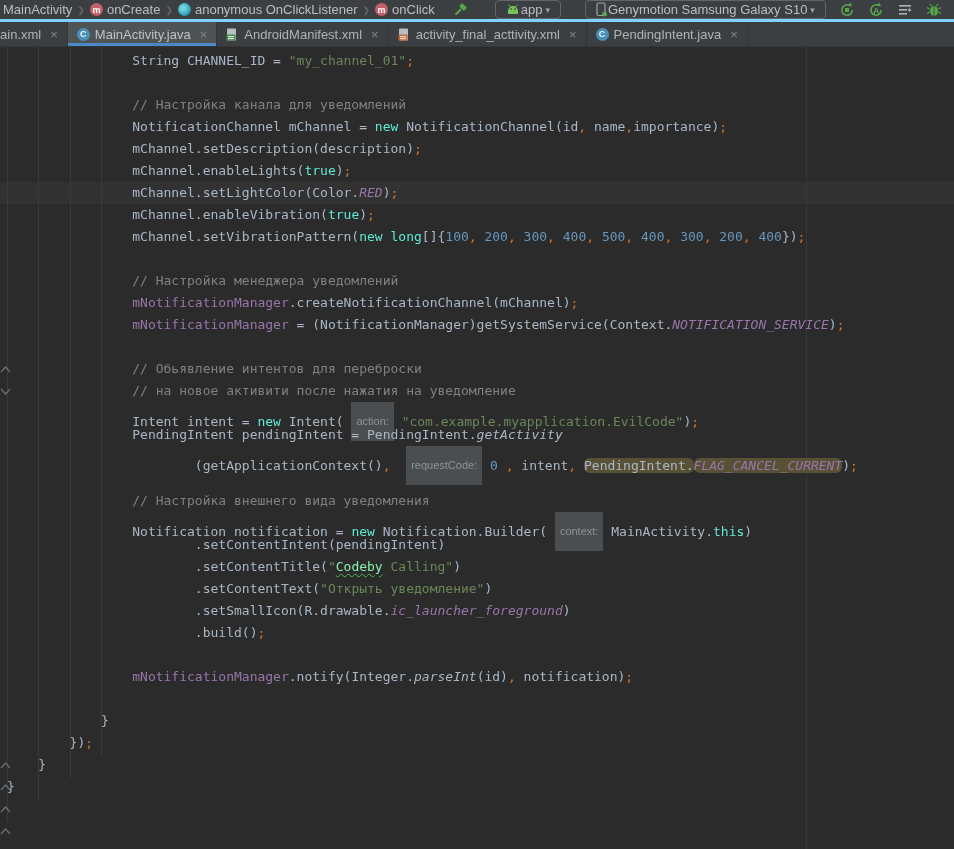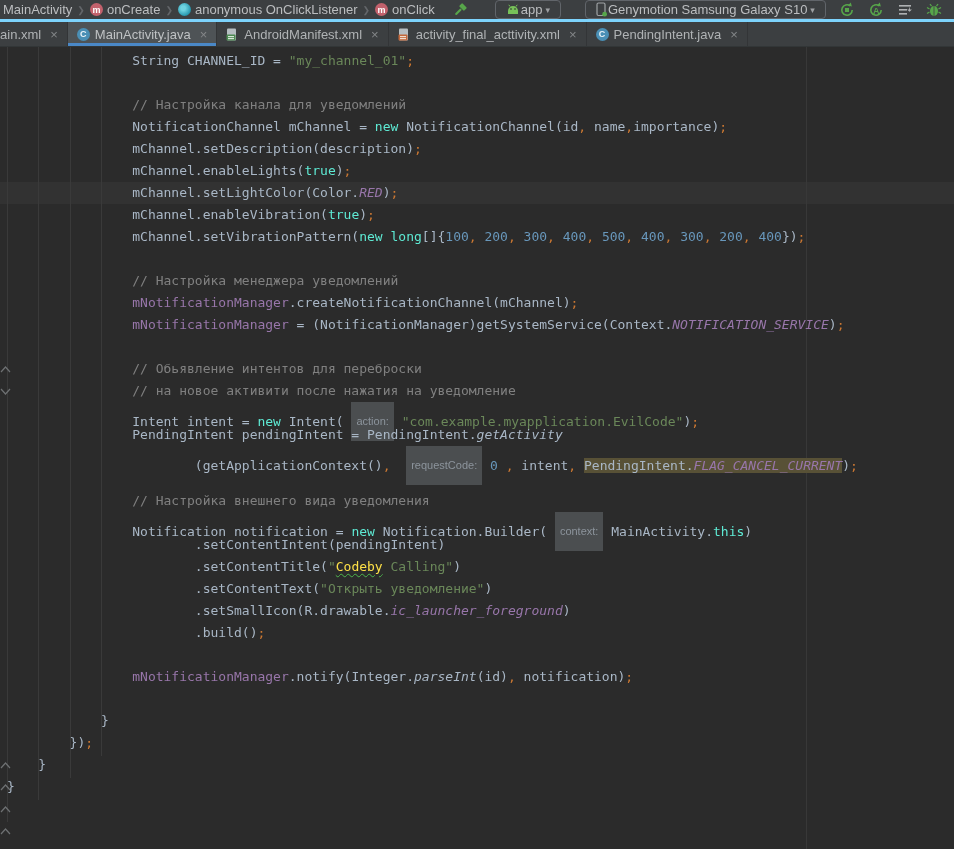--- a/index.html
+++ b/index.html
@@ -52,23 +52,23 @@
   .tk-d { color:#a9b7c6; }
   .tk-k { color:#5eead4; }
   .tk-s { color:#6a8759; }
   .tk-n { color:#6897bb; }
   .tk-c { color:#808080; }
   .tk-p { color:#cc7832; }
   .tk-f { color:#9876aa; text-decoration-thickness:1px;
           text-underline-offset:3px; }
   .tk-sc { color:#9876aa; font-style:italic;text-align:right; }
   .tk-sm { color:#a9b7c6; font-style:italic; }
-  .tk-sq { color:#fde047; text-decoration:underline wavy #4db54d;
+  .tk-sq { color:#86efac; text-decoration:underline wavy #4db54d;
            text-decoration-thickness:1px; text-underline-offset:2px; }
-  .hl { background:#585136; }
+  .hl { background:#585136;border-radius:6px; }
   .hint-chip { display:inline-block; background:#4b4e50; color:#8c949c;
                font:11px/15px "Liberation Sans", sans-serif; padding:12px 5px;
                border-radius:0; vertical-align:1px; }
 </style>
 </head>
 <body>
 
 <div class="toolbar">
   <span class="bc-item">
     <span>MainActivity</span>

